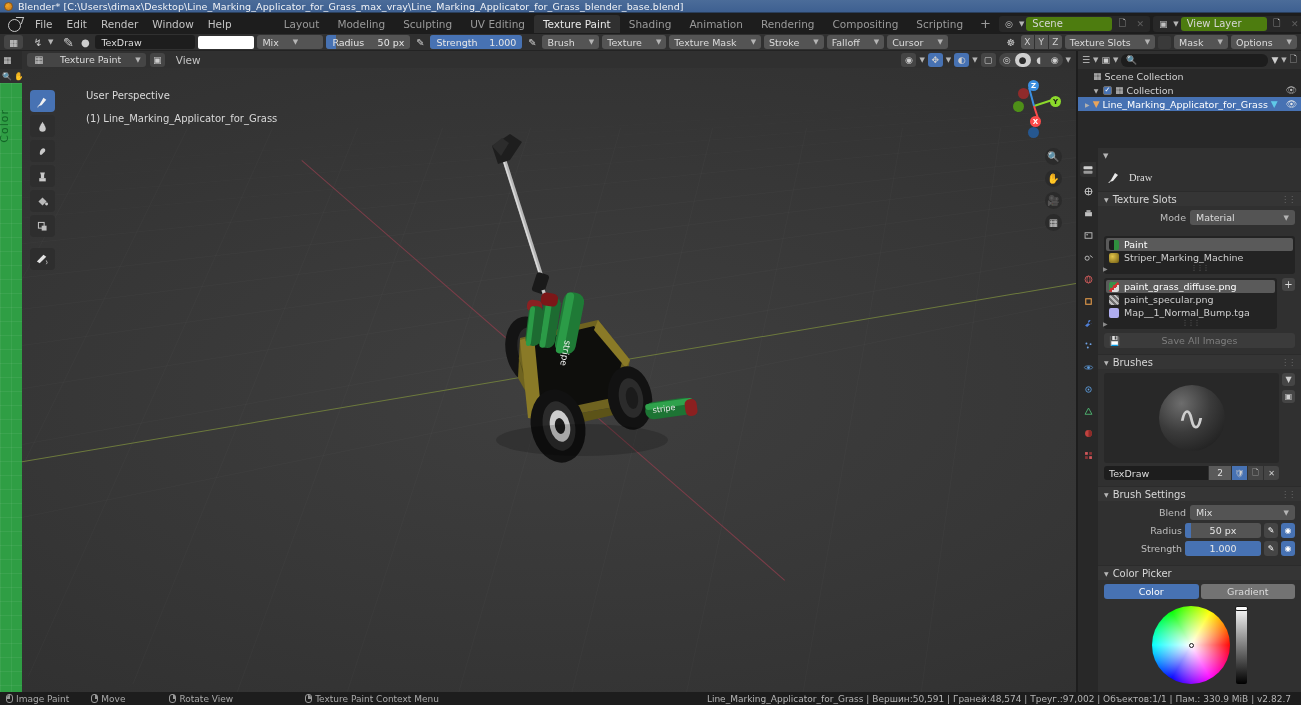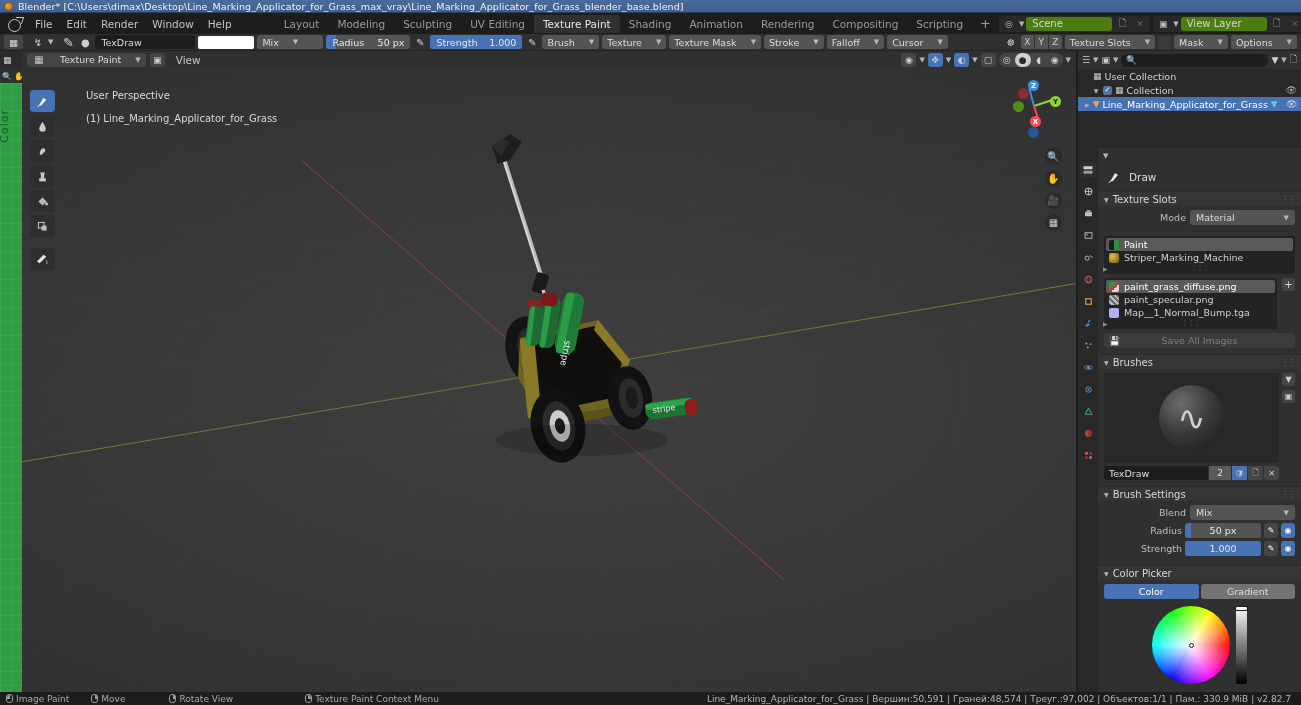--- a/index.html
+++ b/index.html
@@ -214,21 +214,21 @@
   
   .props{position:absolute;left:1078px;top:148px;width:223px;height:544px;background:#303030;}
   .props-tabs{
     position:absolute;left:0;top:0;width:20px;height:544px;background:#282828;
     display:flex;flex-direction:column;align-items:center;padding-top:14px;gap:7px;
   }
   .ptab{width:16px;height:15px;display:flex;align-items:center;justify-content:center;font-size:9px;color:#b0b0b0;}
   .ptab.active{background:#303030;border-radius:3px 0 0 3px;color:#e6e6e6;}
   .props-body{position:absolute;left:20px;top:0;right:0;bottom:0;overflow:hidden;}
   .pb-head{height:16px;display:flex;align-items:center;padding:0 5px;background:#303030;}
-  .brush-title{display:flex;align-items:center;gap:7px;padding:5px 8px 6px 8px;}
+  .brush-title{display:flex;align-items:center;gap:7px;padding:5px 8px 6px 8px;font-family:Liberation Serif, serif;}
   .brush-title .bt{font-size:10.5px;color:#dedede;}
 
   .panel-hdr{
     display:flex;align-items:center;gap:4px;height:15px;padding:0 6px;
     background:#353535;border-top:1px solid #2b2b2b;font-size:10px;color:#d7d7d7;
   }
   .panel-hdr .tri{font-size:6px;color:#b7b7b7;}
   .grip{margin-left:auto;color:#6d6d6d;font-size:8px;letter-spacing:-1px;}
   .panel-body{padding:4px 6px 6px 6px;}
 
@@ -642,21 +642,21 @@
         <span></span>
       </div>
       <span style="font-size:9px;color:#cfcfcf">▼</span>
       <span class="caret">▼</span>
       <span style="font-size:9px;color:#cfcfcf">🗋</span>
     </div>
 
     <div class="ol-row">
       <span class="ind" style="width:8px"></span>
       <span style="color:#c7c7c7;font-size:9px">▦</span>
-      <span>User Collection</span>
+      <span>Scene Collection</span>
     </div>
     <div class="ol-row">
       <span class="ind" style="width:7px"></span>
       <span class="disclosure">▼</span>
       <span class="chkbox">✓</span>
       <span style="color:#c7c7c7;font-size:9px">▦</span>
       <span>Collection</span>
       <span class="eye">👁</span>
     </div>
     <div class="ol-row sel">

